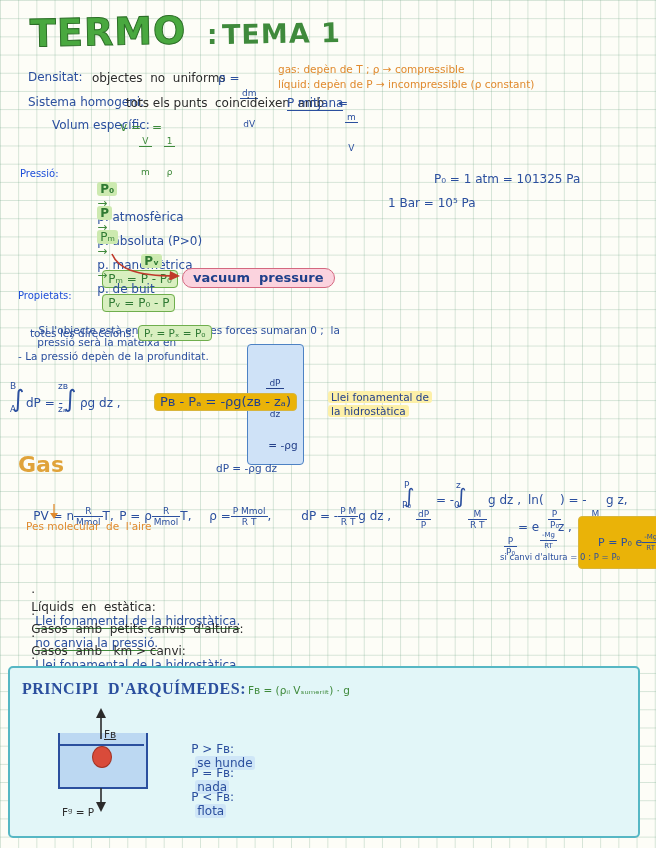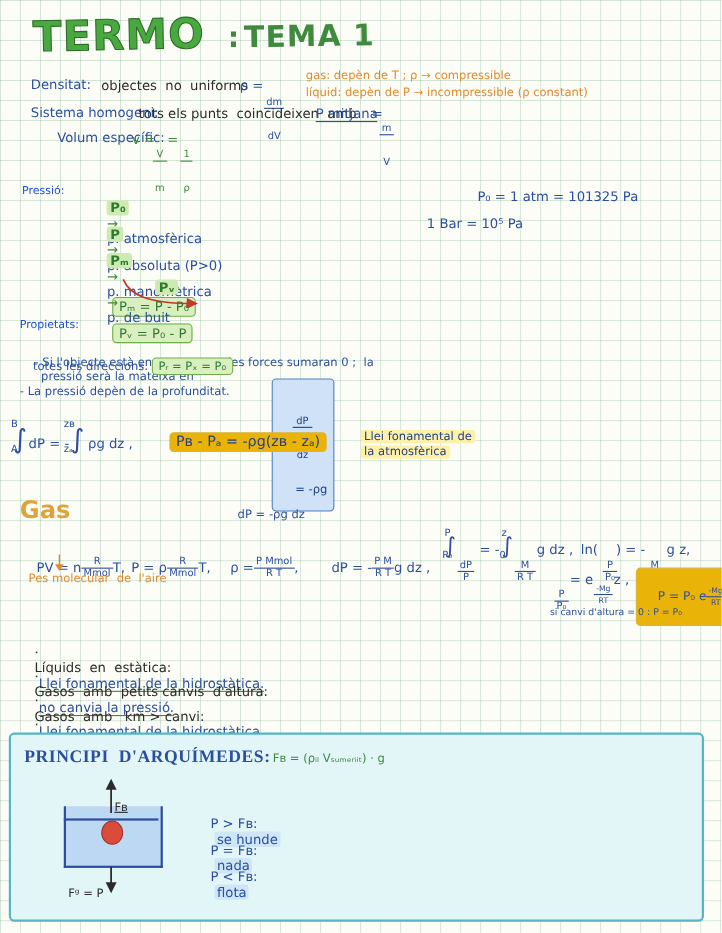--- a/index.html
+++ b/index.html
@@ -138,40 +138,41 @@
     <span class="blue">p. atmosfèrica</span>
   </div>
 
   <div class="ink ln" style="left:82px;top:192px;">
     <span class="hl-green dkgreen" style="font-weight:bold;">P</span>
     <span class="green">→</span>
     <span class="blue">p. absoluta (P&gt;0)</span>
   </div>
 
   <div class="ink ln" style="left:82px;top:216px;">
-    <span class="hl-green dkgreen" style="font-weight:bold;">Pₘ</span>
+    <span class="hl-green dkgreen" style="font-weight:normal;">Pₘ</span>
     <span class="green">→</span>
     <span class="blue">p. manomètrica</span>
     <span class="box-g dkgreen" style="margin-left:5px;">Pₘ = P - P₀</span>
   </div>
 
   <div class="ink ln" style="left:82px;top:240px;">
     <span class="hl-green dkgreen" style="font-weight:bold;margin-left:44px;">Pᵥ</span>
     <span class="green">→</span>
     <span class="blue">p. de buit</span>
     <span class="box-g dkgreen" style="margin-left:5px;">Pᵥ = P₀ - P</span>
   </div>
 
   <div class="ink ln blue" style="left:388px;top:172px;margin-left:46px;">P₀ = 1 atm = 101325 Pa</div>
   <div class="ink ln blue" style="left:388px;top:196px;">1 Bar = 10⁵ Pa</div>
 
   <svg style="position:absolute;left:108px;top:252px;" width="90" height="28">
     <path d="M4,2 C10,16 26,24 68,24" stroke="#c0392b" stroke-width="1.6" fill="none"></path>
     <path d="M62,19 L72,24 L61,29 Z" fill="#c0392b"></path>
   </svg>
+  <div class="ink ln box-pink" style="left:182px;top:268px;font-size:13px;color:#1f3f8a;font-weight:bold;">vacuum  pressure</div>
 
   <div class="ink sec" style="left:18px;top:290px;">Propietats:</div>
 
   <div class="ink sm blue" style="left:18px;top:312px;">
     <span>- Si l'objecte està en repos  totes les forces sumaran 0 ;  la</span>
     <span style="margin-left:6px;">pressió serà la mateixa en</span>
   </div>
   <div class="ink sm blue" style="left:30px;top:327px;">totes les direccions.</div>
   <div class="ink sm box-g dkgreen" style="left:138px;top:325px;">Pᵣ = Pₓ = P₀</div>
 
@@ -188,21 +189,21 @@
   <div class="ink xs blue" style="left:10px;top:404px;">A</div>
   <div class="ink xs blue" style="left:10px;top:381px;">B</div>
   <div class="ink ln blue" style="left:26px;top:396px;">dP = -</div>
   <div class="ink blue" style="left:64px;top:385px;font-size:24px;">∫</div>
   <div class="ink xs blue" style="left:58px;top:381px;">zʙ</div>
   <div class="ink xs blue" style="left:58px;top:404px;text-align:right;">zₐ</div>
   <div class="ink ln blue" style="left:80px;top:396px;">ρg dz ,</div>
 
   <div class="ink ln box-y dkblue" style="left:154px;top:393px;font-size:13px;">Pʙ - Pₐ = -ρg(zʙ - zₐ)</div>
   <div class="ink sm" style="left:328px;top:391px;"><span class="hl-yellow dkblue">Llei fonamental de</span></div>
-  <div class="ink sm" style="left:328px;top:405px;"><span class="hl-yellow dkblue">la atmosfèrica</span></div>
+  <div class="ink sm" style="left:328px;top:405px;"><span class="hl-yellow dkblue">la hidrostàtica</span></div>
 
   <div class="ink secg" style="left:18px;top:452px;">Gas</div>
   <div class="ink sm blue" style="left:216px;top:462px;">dP = -ρg dz</div>
 
   <div class="ink ln blue" style="left:18px;top:492px;">
     <span>PV = n</span><span class="frac"><span class="num">R</span><span class="den">Mmol</span></span><span>T,</span>
   </div>
   <div class="ink sm orange" style="left:26px;top:520px;">Pes molecular  de  l'aire</div>
   <svg style="position:absolute;left:44px;top:503px;" width="22" height="18">
     <path d="M10,1 L10,14" stroke="#e08a2e" stroke-width="1.3" fill="none"></path>

